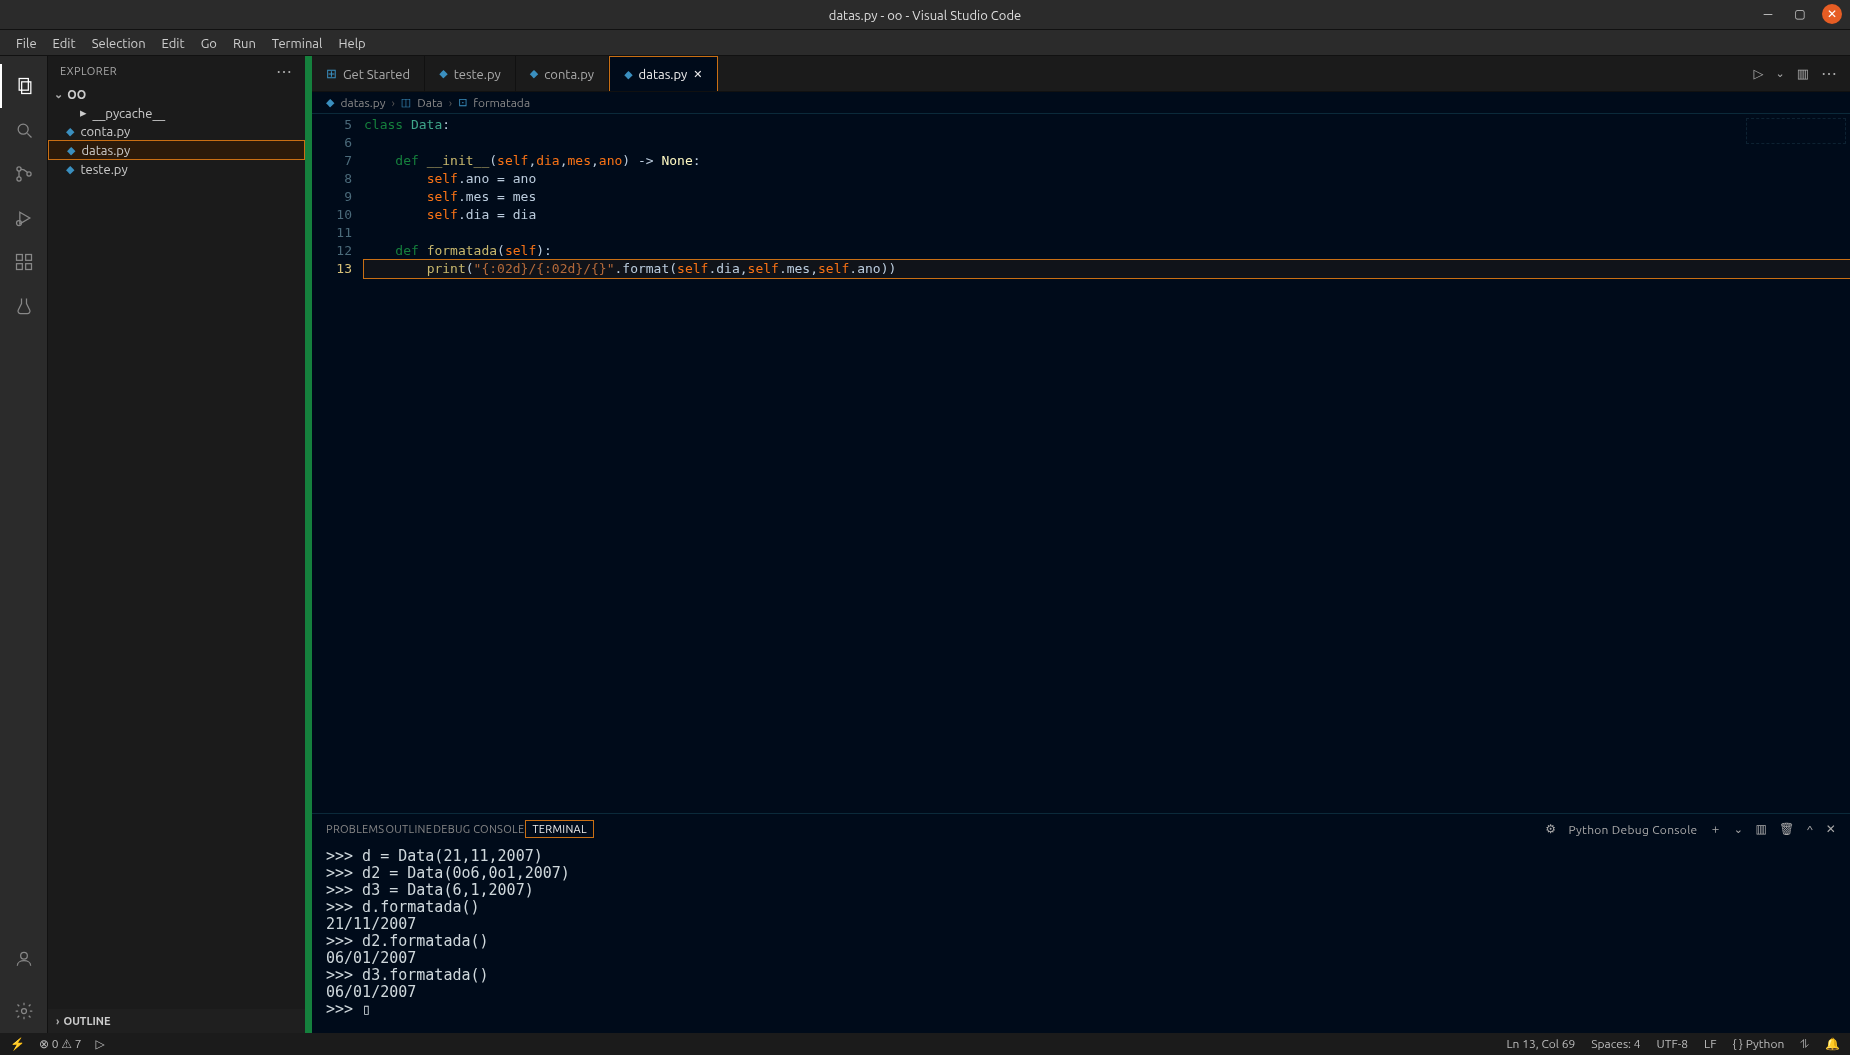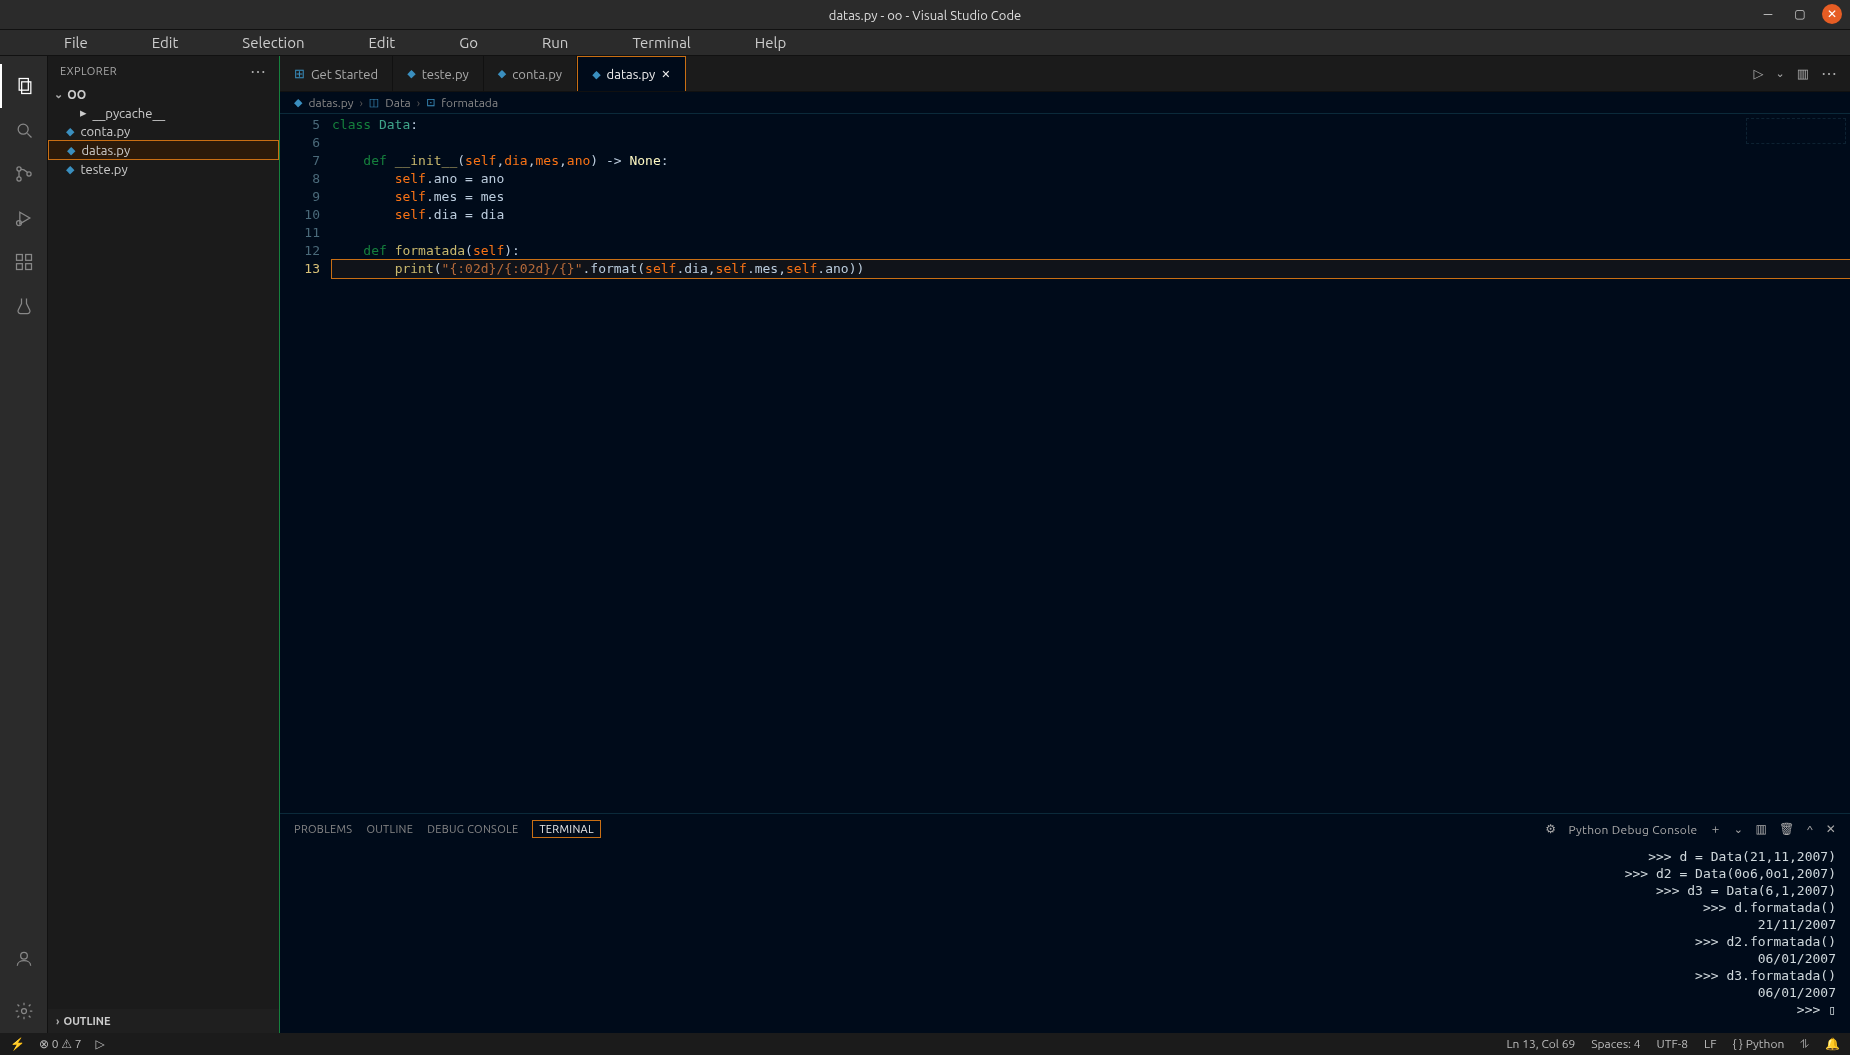--- a/index.html
+++ b/index.html
@@ -33,40 +33,40 @@
 }
 .win-close { background: #e65d24; color: #fff; }
 .menubar {
   height: 26px;
   background: #2b2b2b;
   display: flex;
   align-items: center;
   padding: 0 8px;
   border-bottom: 1px solid #111;
 }
-.menubar span { padding: 0 8px; color: #ccc; font-size: 15px; cursor: default; margin-left: 48px; }
+.menubar span { padding: 0 8px; color: #ccc; font-size: 13px; cursor: default; }
 .main { display: flex; height: calc(1055px - 30px - 26px - 22px); }
 .activitybar {
   width: 48px;
   background: #2b2b2b;
   display: flex; flex-direction: column; align-items: center;
   padding-top: 8px;
   border-right: 1px solid #111;
 }
 .activitybar .ab-item {
   width: 48px; height: 44px;
   display: flex; align-items: center; justify-content: center;
   color: #888;
 }
 .activitybar .ab-item.active { color: #fff; border-left: 2px solid #fff; }
 .activitybar .ab-bottom { margin-top: auto; margin-bottom: 8px; }
 .sidebar {
-  width: 232px;
+  width: 264px;
   background: #1b1b1b;
-  border-right: 1px solid #15803d;
+  border-right: 7px solid #15803d;
   display: flex; flex-direction: column;
 }
 .sidebar-header {
   height: 30px; display: flex; align-items: center; justify-content: space-between;
   padding: 0 12px; color: #aaa; font-size: 11px; letter-spacing: 0.5px;
 }
 .sidebar-section {
   padding: 2px 6px; display: flex; align-items: center; gap: 4px;
   color: #ccc; font-size: 12px; font-weight: bold;
 }
@@ -126,29 +126,29 @@
 .none{ color: #fef9c3; }
 .minimap {
   position: absolute; top: 4px; right: 4px; width: 100px; height: 26px;
   border: 1px dashed #1a3a4a; opacity: .5;
 }
 .panel {
   height: 220px; background: #000b1a;
   border-top: 1px solid #0b2a3a; display: flex; flex-direction: column;
 }
 .panel-tabs {
-  height: 30px; display: flex; align-items: center; gap: 14px; padding: 0 14px;
+  height: 30px; display: flex; align-items: center; gap: 1px; padding: 0 14px;
   color: #888; font-size: 11px; letter-spacing: .3px;
 }
 .panel-tabs .pt { padding: 4px 0; }
 .panel-tabs .pt.active { color: #eee; border: 1px solid #c96f14; padding: 2px 6px; }
 .panel-actions { margin-left: auto; display: flex; align-items: center; gap: 12px; color: #aaa; font-size: 12px; }
 .panel-body {
   flex: 1; padding: 4px 14px; font-family: "Menlo","Consolas",monospace;
-  font-size: 13px; line-height: 17px; color: #cfd8dc; white-space: pre; overflow: hidden; text-align: right;
+  font-size: 15px; line-height: 17px; color: #cfd8dc; white-space: pre; overflow: hidden;
 }
 .statusbar {
   height: 22px; background: #1b1b1b; display: flex; align-items: center;
   padding: 0 10px; font-size: 12px; color: #bbb; gap: 14px;
 }
 .statusbar .right { margin-left: auto; display: flex; gap: 16px; }
 svg { width: 20px; height: 20px; }
 .ellipsis { font-size: 16px; letter-spacing: 1px; }
 .vscode-icon { color: #3a8fbf; }
 .py-icon { color: #3a8fbf; font-size: 11px; }

